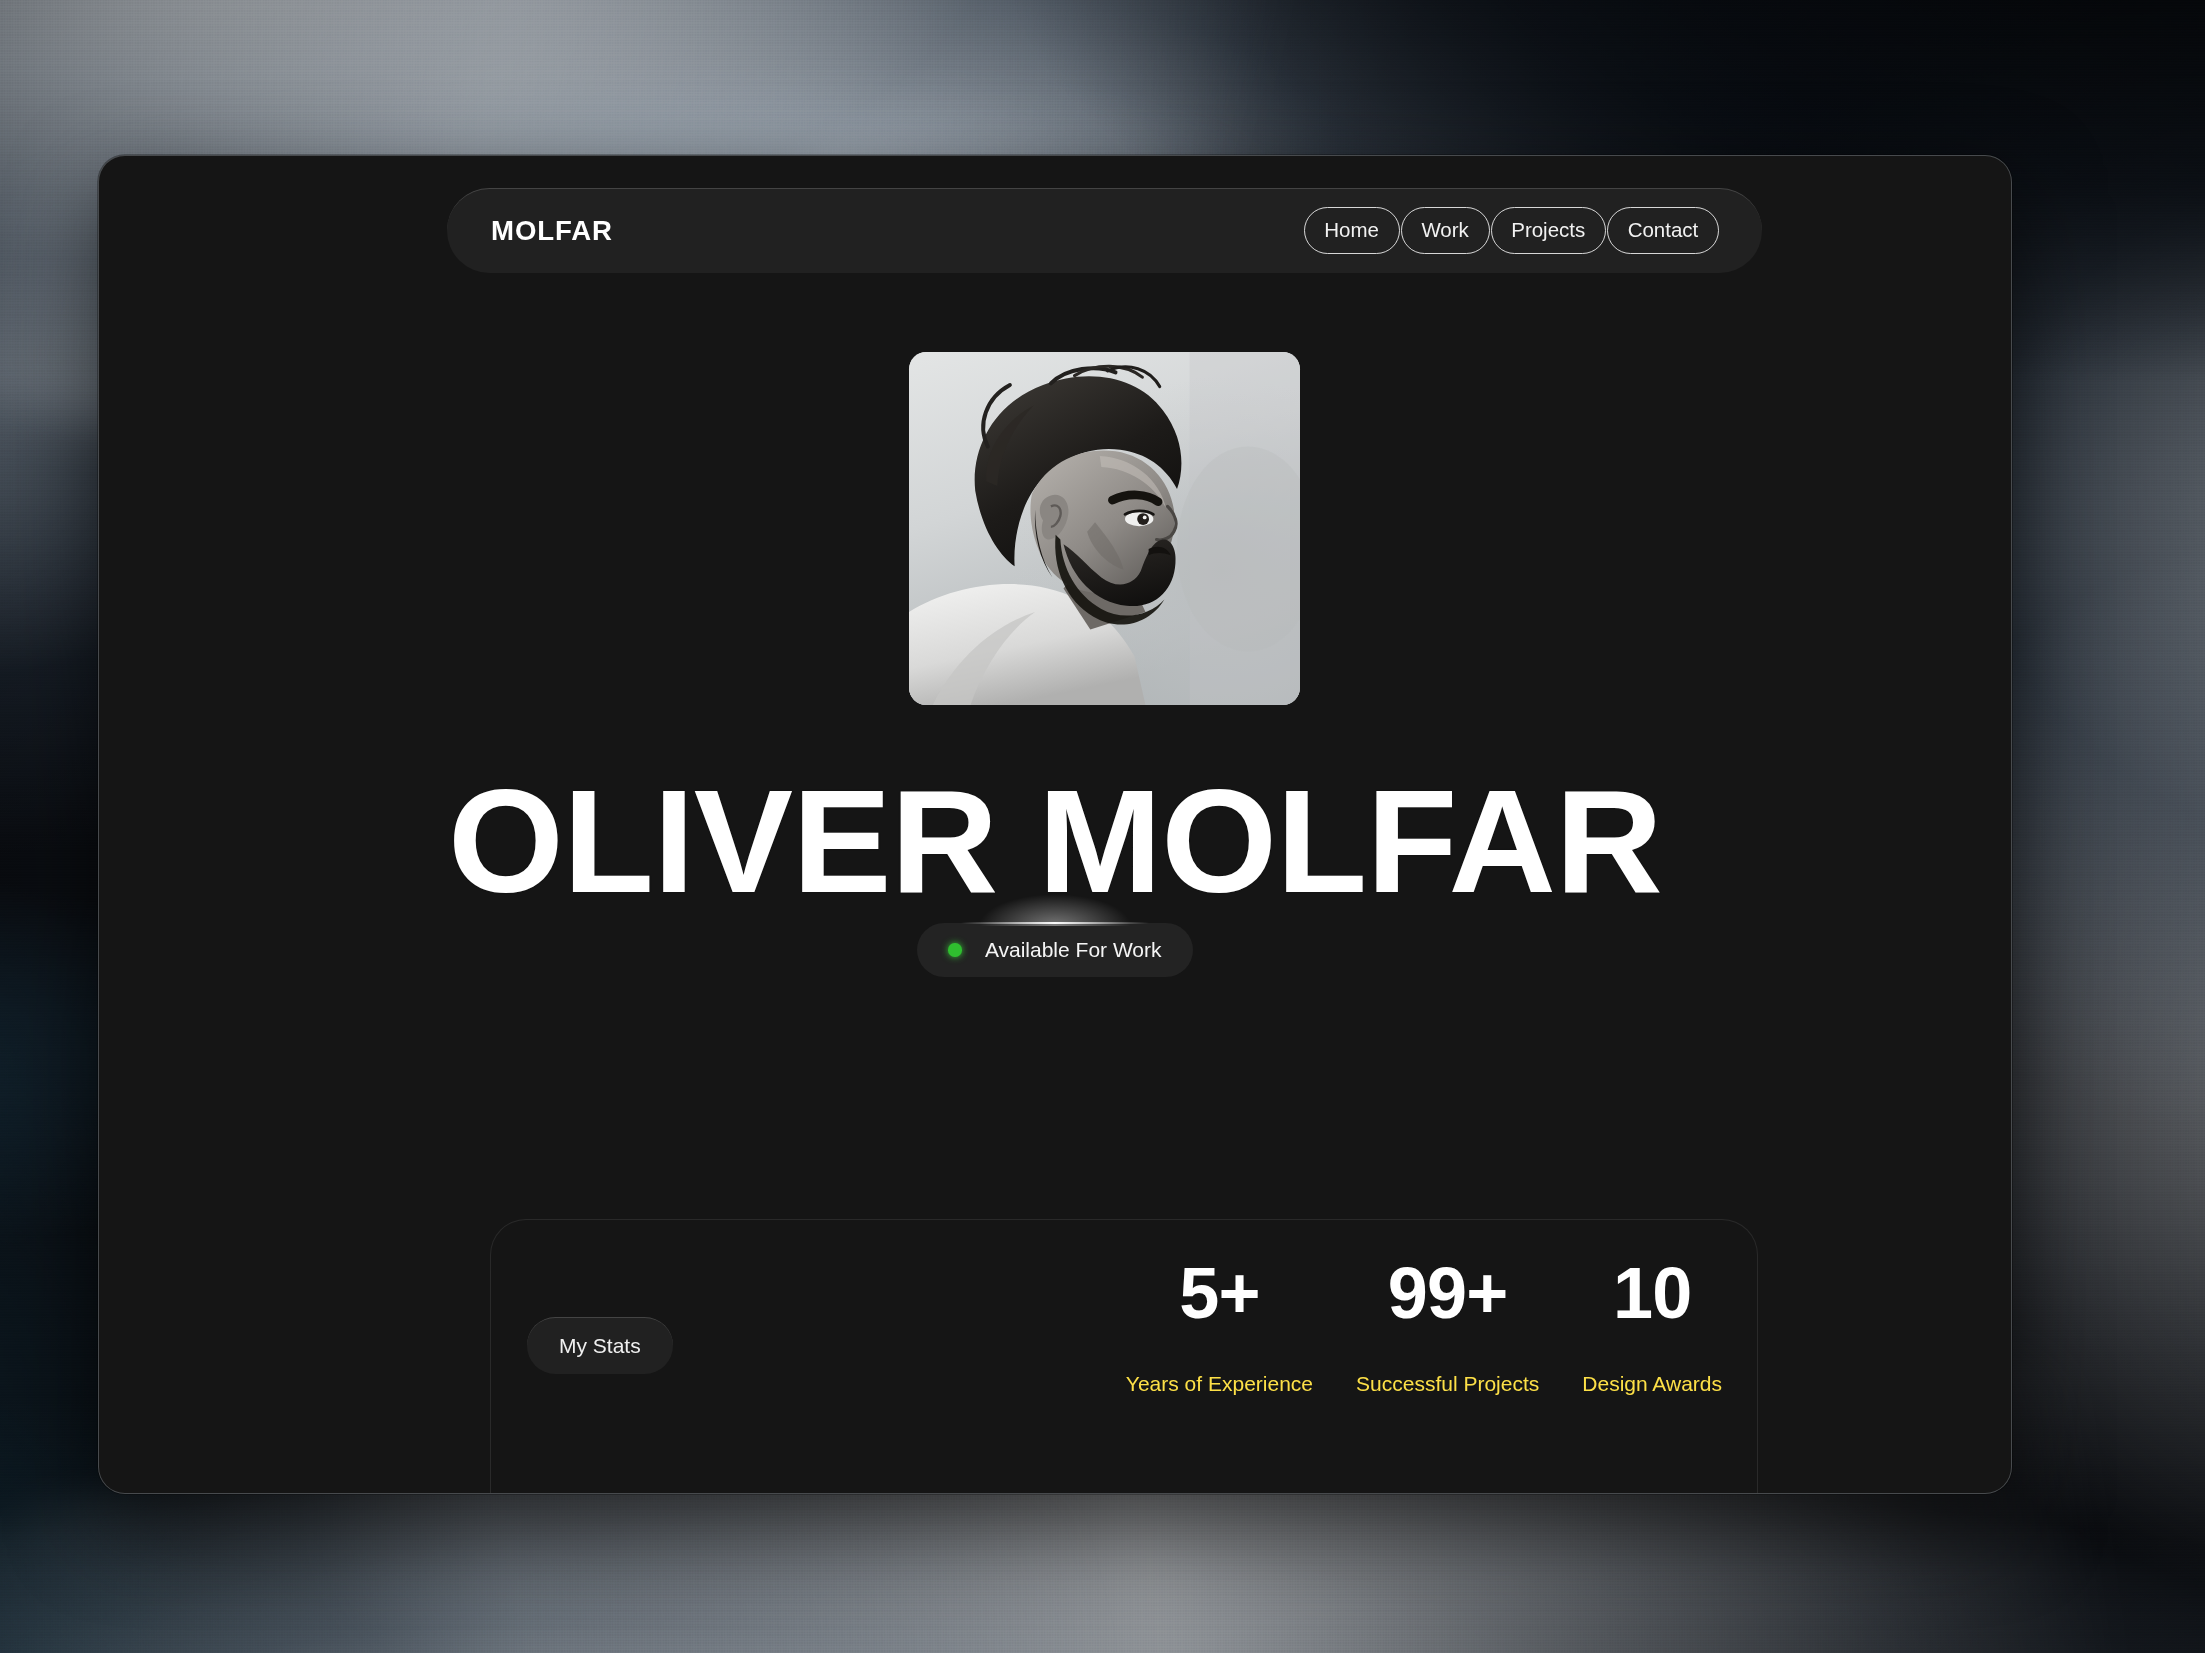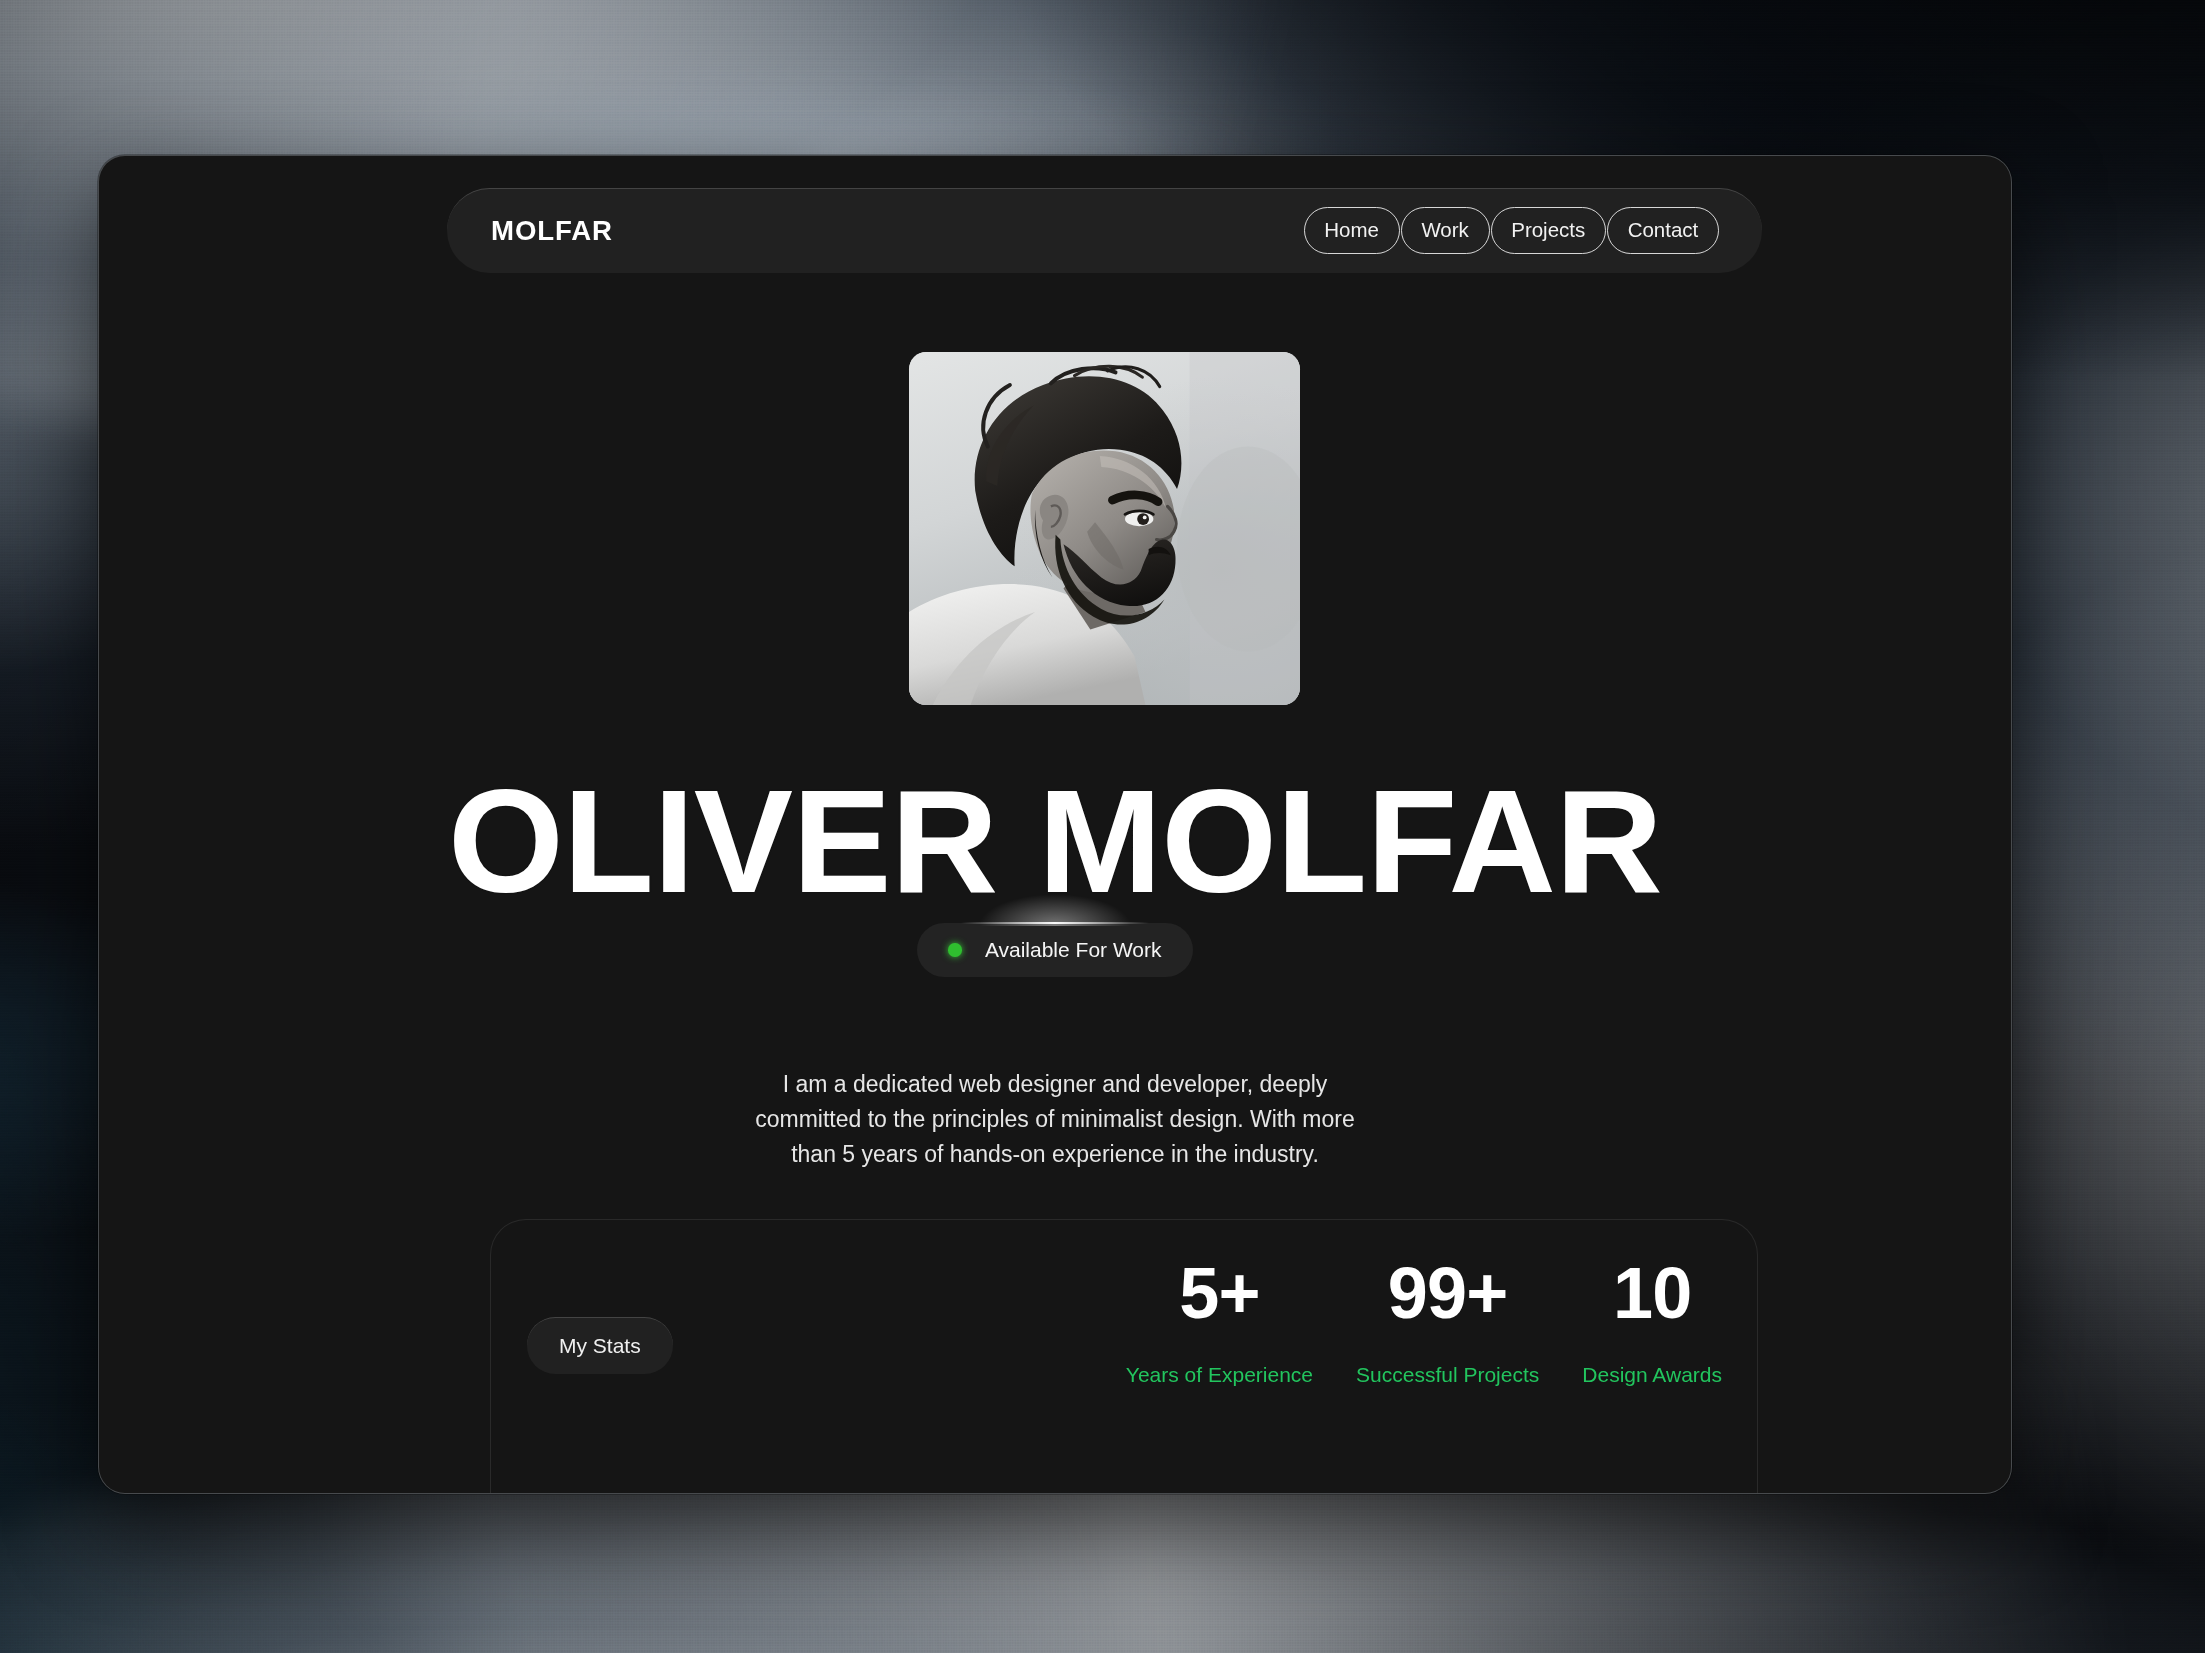--- a/index.html
+++ b/index.html
@@ -216,22 +216,22 @@
   #stats-list {
     position:absolute; right:35px; top:36px;
     display:flex; align-items:flex-start; gap:43px;
   }
   .stat { text-align:center; min-width:79px; }
   .stat-value {
     color:#fff; font-size:72px; font-weight:700; line-height:1.04;
     letter-spacing:-0.8px;
   }
   .stat-label {
-    margin-top:31px;
-    color:#22c55e; font-size:21px; line-height:1.2;
+    margin-top:40px;
+    color:#fde047; font-size:21px; line-height:1.2;
     white-space:nowrap;
   }
 </style>
 </head>
 <body>
 
 <div id="bg-wrap">
   <div class="layer silk-a"></div>
   <div class="layer silk-b"></div>
   <div class="layer silk-c"></div>
@@ -346,21 +346,20 @@
 
   <h1 id="hero-name">OLIVER MOLFAR</h1>
 
   <div id="badge-wrap">
     <div id="badge">
       <span class="status-dot"></span>
       <span>Available For Work</span>
     </div>
   </div>
 
-  <p id="desc">I am a dedicated web designer and developer, deeply committed to the principles of minimalist design. With more than 5 years of hands-on experience in the industry.</p>
 
 
   <div id="stats-panel">
     <div id="my-stats-btn">My Stats</div>
     <div id="stats-list">
       <div class="stat">
         <div class="stat-value">5+</div>
         <div class="stat-label">Years of Experience</div>
       </div>
       <div class="stat">

